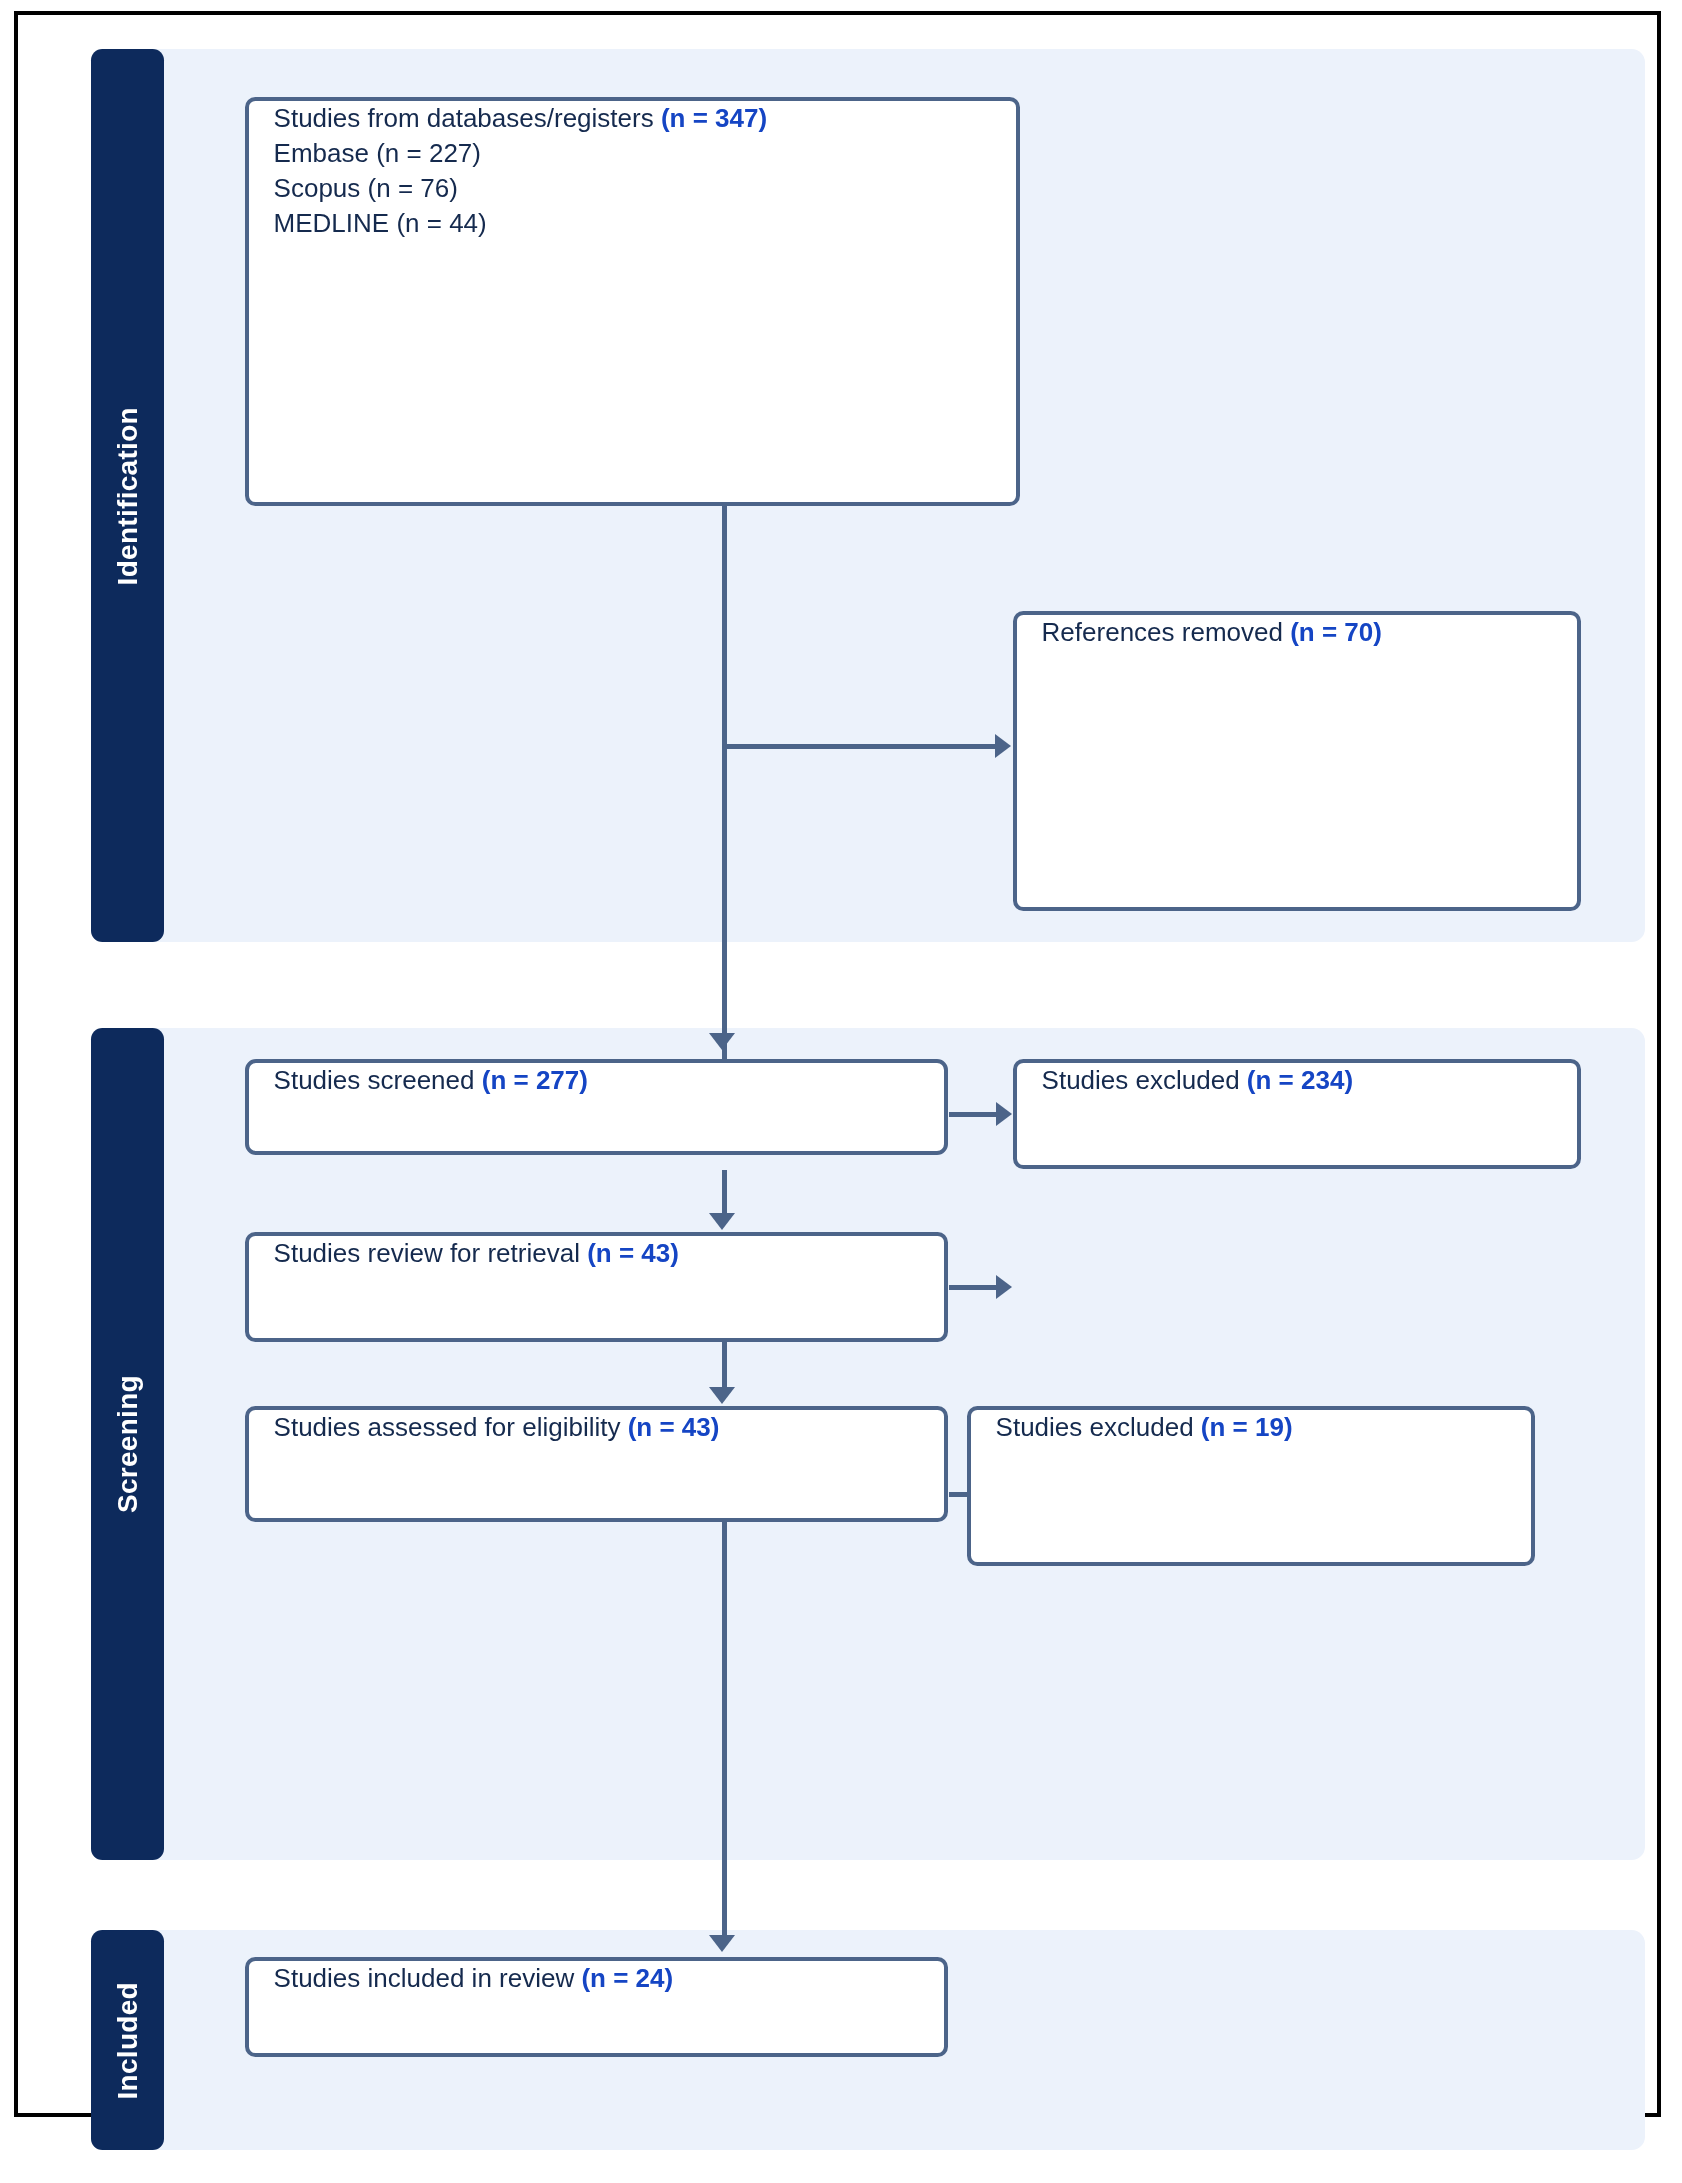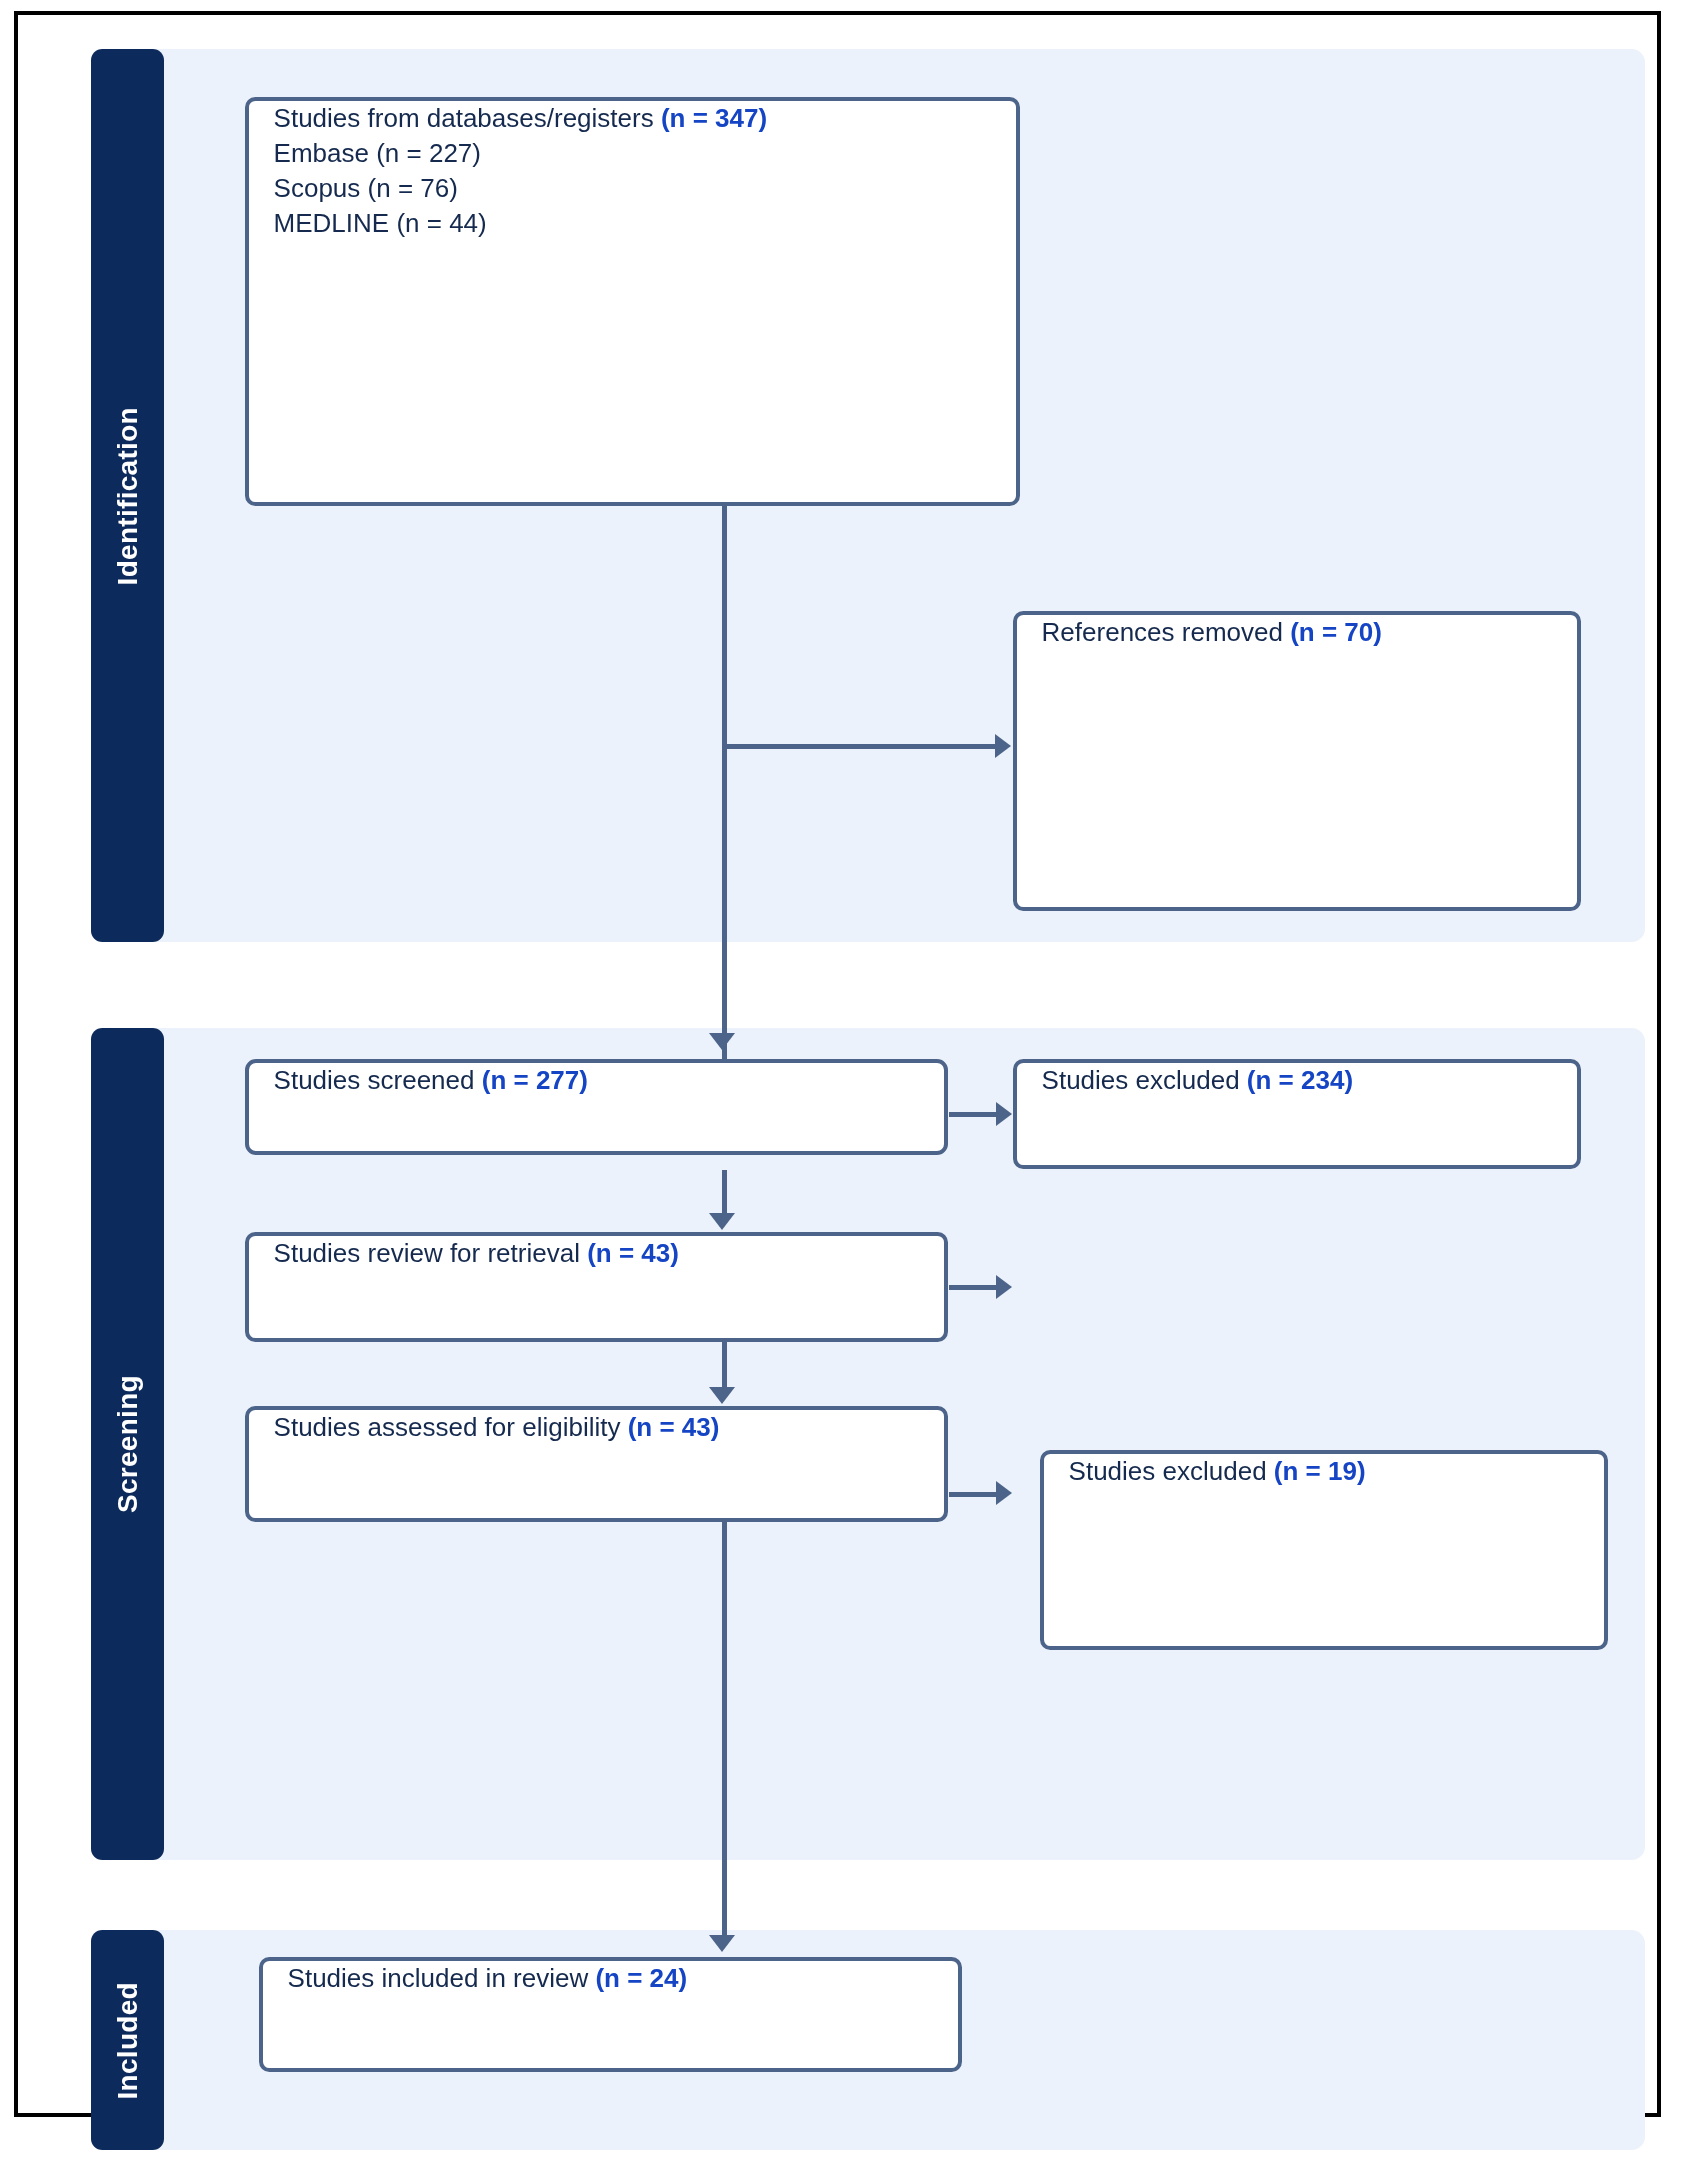--- a/index.html
+++ b/index.html
@@ -76,22 +76,22 @@
     font-weight:bold;
   }
 
   #node-sources   {left:227px; top:82px;  width:775px; height:409px;}
   #node-removed   {left:995px;top:596px; width:568px; height:300px;}
   #node-screened  {left:227px; top:1044px; width:703px; height:96px;border-radius:11px;}
   #node-excluded1 {left:995px;top:1044px; width:568px; height:110px;}
   #node-sought    {left:227px; top:1217px; width:703px; height:110px;}
   #node-notretr   {left:995px;top:1217px; width:568px; height:110px;}
   #node-assessed  {left:227px; top:1391px; width:703px; height:116px;}
-  #node-excluded2 {left:1022px;top:1391px; width:568px; height:200px;margin-top:44px;}
-  #node-included  {left:227px; top:1942px; width:703px; height:115px;margin-left:14px;}
+  #node-excluded2 {left:949px;top:1391px; width:568px; height:160px;}
+  #node-included  {left:227px; top:1942px; width:703px; height:100px;}
 
   
   .vline{position:absolute;background:#4c6489;width:4.6px;}
   .hline{position:absolute;background:#4c6489;height:4.6px;}
   .arrow-down,.arrow-right{position:absolute;width:0;height:0;}
   .arrow-down{
     border-left:13.3px solid transparent;
     border-right:13.3px solid transparent;
     border-top:17.4px solid #4c6489;
   }

